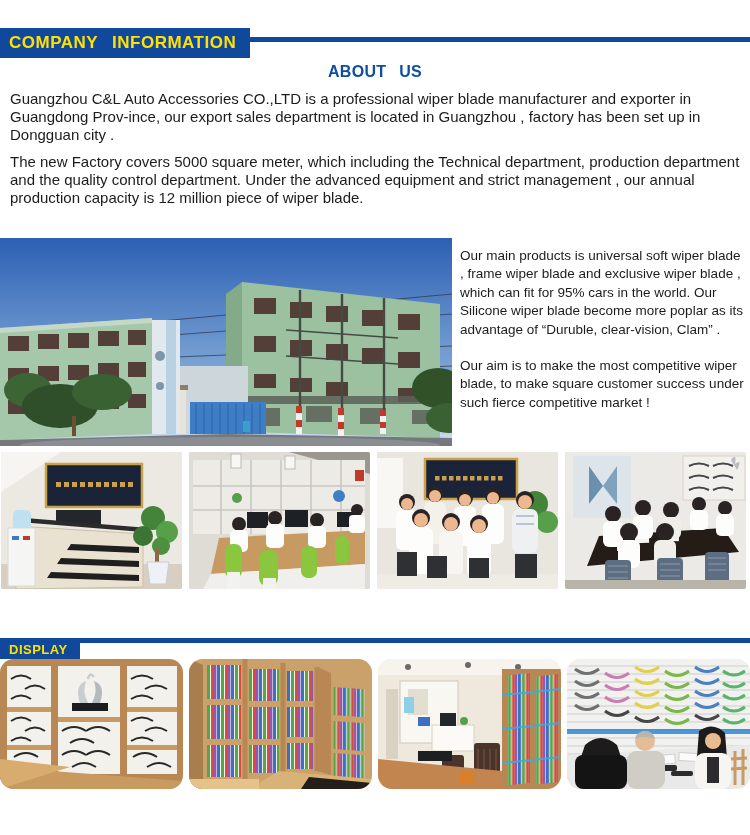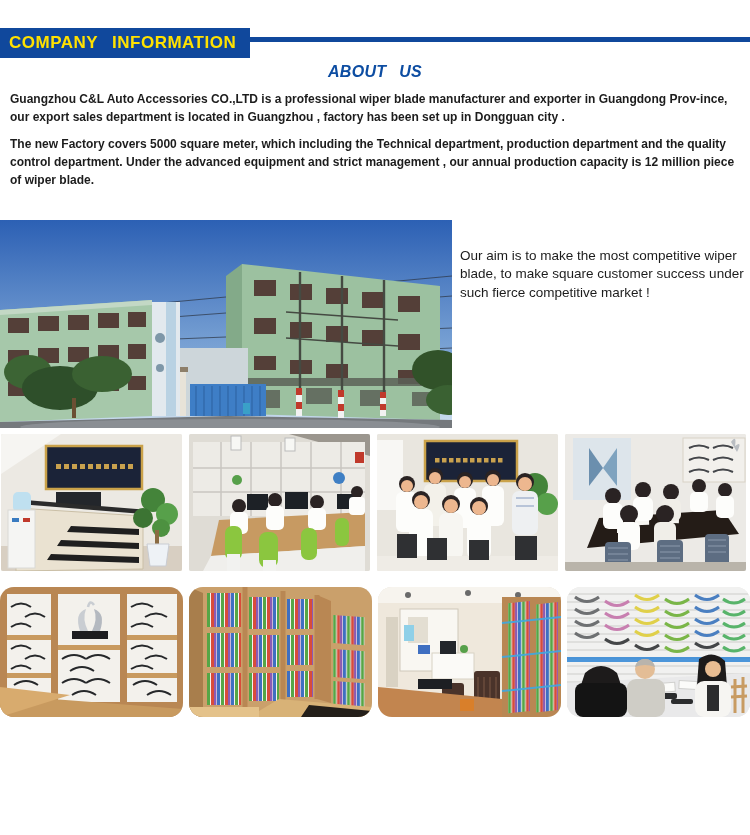--- a/index.html
+++ b/index.html
@@ -12,22 +12,22 @@
   .banner-rule{position:absolute;left:0;right:0;bottom:0;height:5px;background:#10489c;}
   .banner-box{
     position:absolute;left:0;top:8px;background:#10489c;color:#ffe100;
     display:flex;align-items:center;font-weight:bold;white-space:nowrap;margin-top:8px;
   }
   .banner-row.top{margin-top:12px;height:30px;}
   .banner-row.top .banner-box{height:30px;padding:0 14px 0 9px;font-size:17px;letter-spacing:.5px;word-spacing:9px;}
   .banner-row.small{margin-top:34px;height:20px;}
   .banner-row.small .banner-box{height:20px;padding:0 12px 0 9px;font-size:13px;letter-spacing:.5px;}
   
-  .about-title{margin-top:21px;text-align:center;color:#0d4da2;font-weight:bold;font-size:16px;word-spacing:8px;letter-spacing:.3px;font-style:italic;}
-  .para{margin:9px 8px 0 10px;font-size:12px;line-height:18px;font-weight:bold;}
+  .about-title{margin-top:21px;text-align:center;color:#0d4da2;font-weight:bold;font-size:16px;word-spacing:8px;letter-spacing:.3px;}
+  .para{margin:9px 8px 0 10px;font-size:15px;line-height:18px;}
   
   .main{display:flex;margin-top:31px;}
   .factory{width:452px;height:208px;flex:0 0 452px;overflow:hidden;background:#9db8d4;}
   .products{width:284px;padding:9px 4px 0 8px;font-size:13.5px;line-height:18.4px;}
   .products .p2{margin-top:18px;}
   
   .row{display:flex;margin-top:6px;gap:7px;padding-left:1px;}
   .row .ph{width:181px;height:137px;flex:0 0 181px;overflow:hidden;border-radius:2px;background:#e8e6e2;}
   .row2{display:flex;margin-top:16px;gap:6px;}
   .row2 .ph{width:183px;height:130px;flex:0 0 183px;overflow:hidden;border-radius:14px;background:#e8e6e2;}
@@ -169,20 +169,21 @@
           <ellipse cx="60" cy="168" rx="38" ry="22" fill="#2e4f2a"></ellipse>
           <ellipse cx="102" cy="154" rx="30" ry="18" fill="#3a6132"></ellipse>
           <rect x="72" y="178" width="4" height="20" fill="#6b4f33"></rect>
           <ellipse cx="438" cy="150" rx="26" ry="20" fill="#315229"></ellipse>
           <ellipse cx="448" cy="180" rx="22" ry="15" fill="#3a6132"></ellipse>
         </g>
         <rect x="243" y="183" width="7" height="11" fill="#3aa0c8"></rect>
       </svg>
     </div>
     <div class="products">
+      <div class="p1">Our main products is universal soft wiper blade , frame wiper blade and exclusive wiper blade , which can fit for 95% cars in the world. Our Silicone wiper blade become more poplar as its advantage of  “Duruble, clear-vision, Clam” .</div>
       <div class="p2">Our aim is to make the most competitive wiper blade, to make square customer success under such fierce competitive market !</div>
     </div>
   </div>
 
   <div class="row">
 
     <div class="ph">
       <svg viewBox="0 0 181 137" width="181" height="137">
         <rect width="181" height="137" fill="#ece9e3"></rect>
         <polygon points="0,0 60,0 0,40" fill="#f6f5f2"></polygon>
@@ -390,20 +391,24 @@
             <line x1="95" y1="124" x2="115" y2="124"></line>
           <line x1="143" y1="106" x2="161" y2="106"></line>
             <line x1="143" y1="112" x2="161" y2="112"></line>
             <line x1="143" y1="118" x2="161" y2="118"></line>
         </g>
         <rect x="0" y="128" width="181" height="9" fill="#b9b4aa"></rect>
       </svg>
     </div>
   </div>
 
+  <div class="banner-row small">
+    <div class="banner-rule"></div>
+    <div class="banner-box">DISPLAY</div>
+  </div>
 
   <div class="row2">
 
     <div class="ph">
       <svg viewBox="0 0 183 130" width="183" height="130">
         <rect width="183" height="130" fill="#b98753"></rect>
         <g fill="#f3f1ec">
           <rect x="7" y="7" width="44" height="108"></rect>
           <rect x="58" y="7" width="62" height="108"></rect>
           <rect x="127" y="7" width="50" height="108"></rect>

